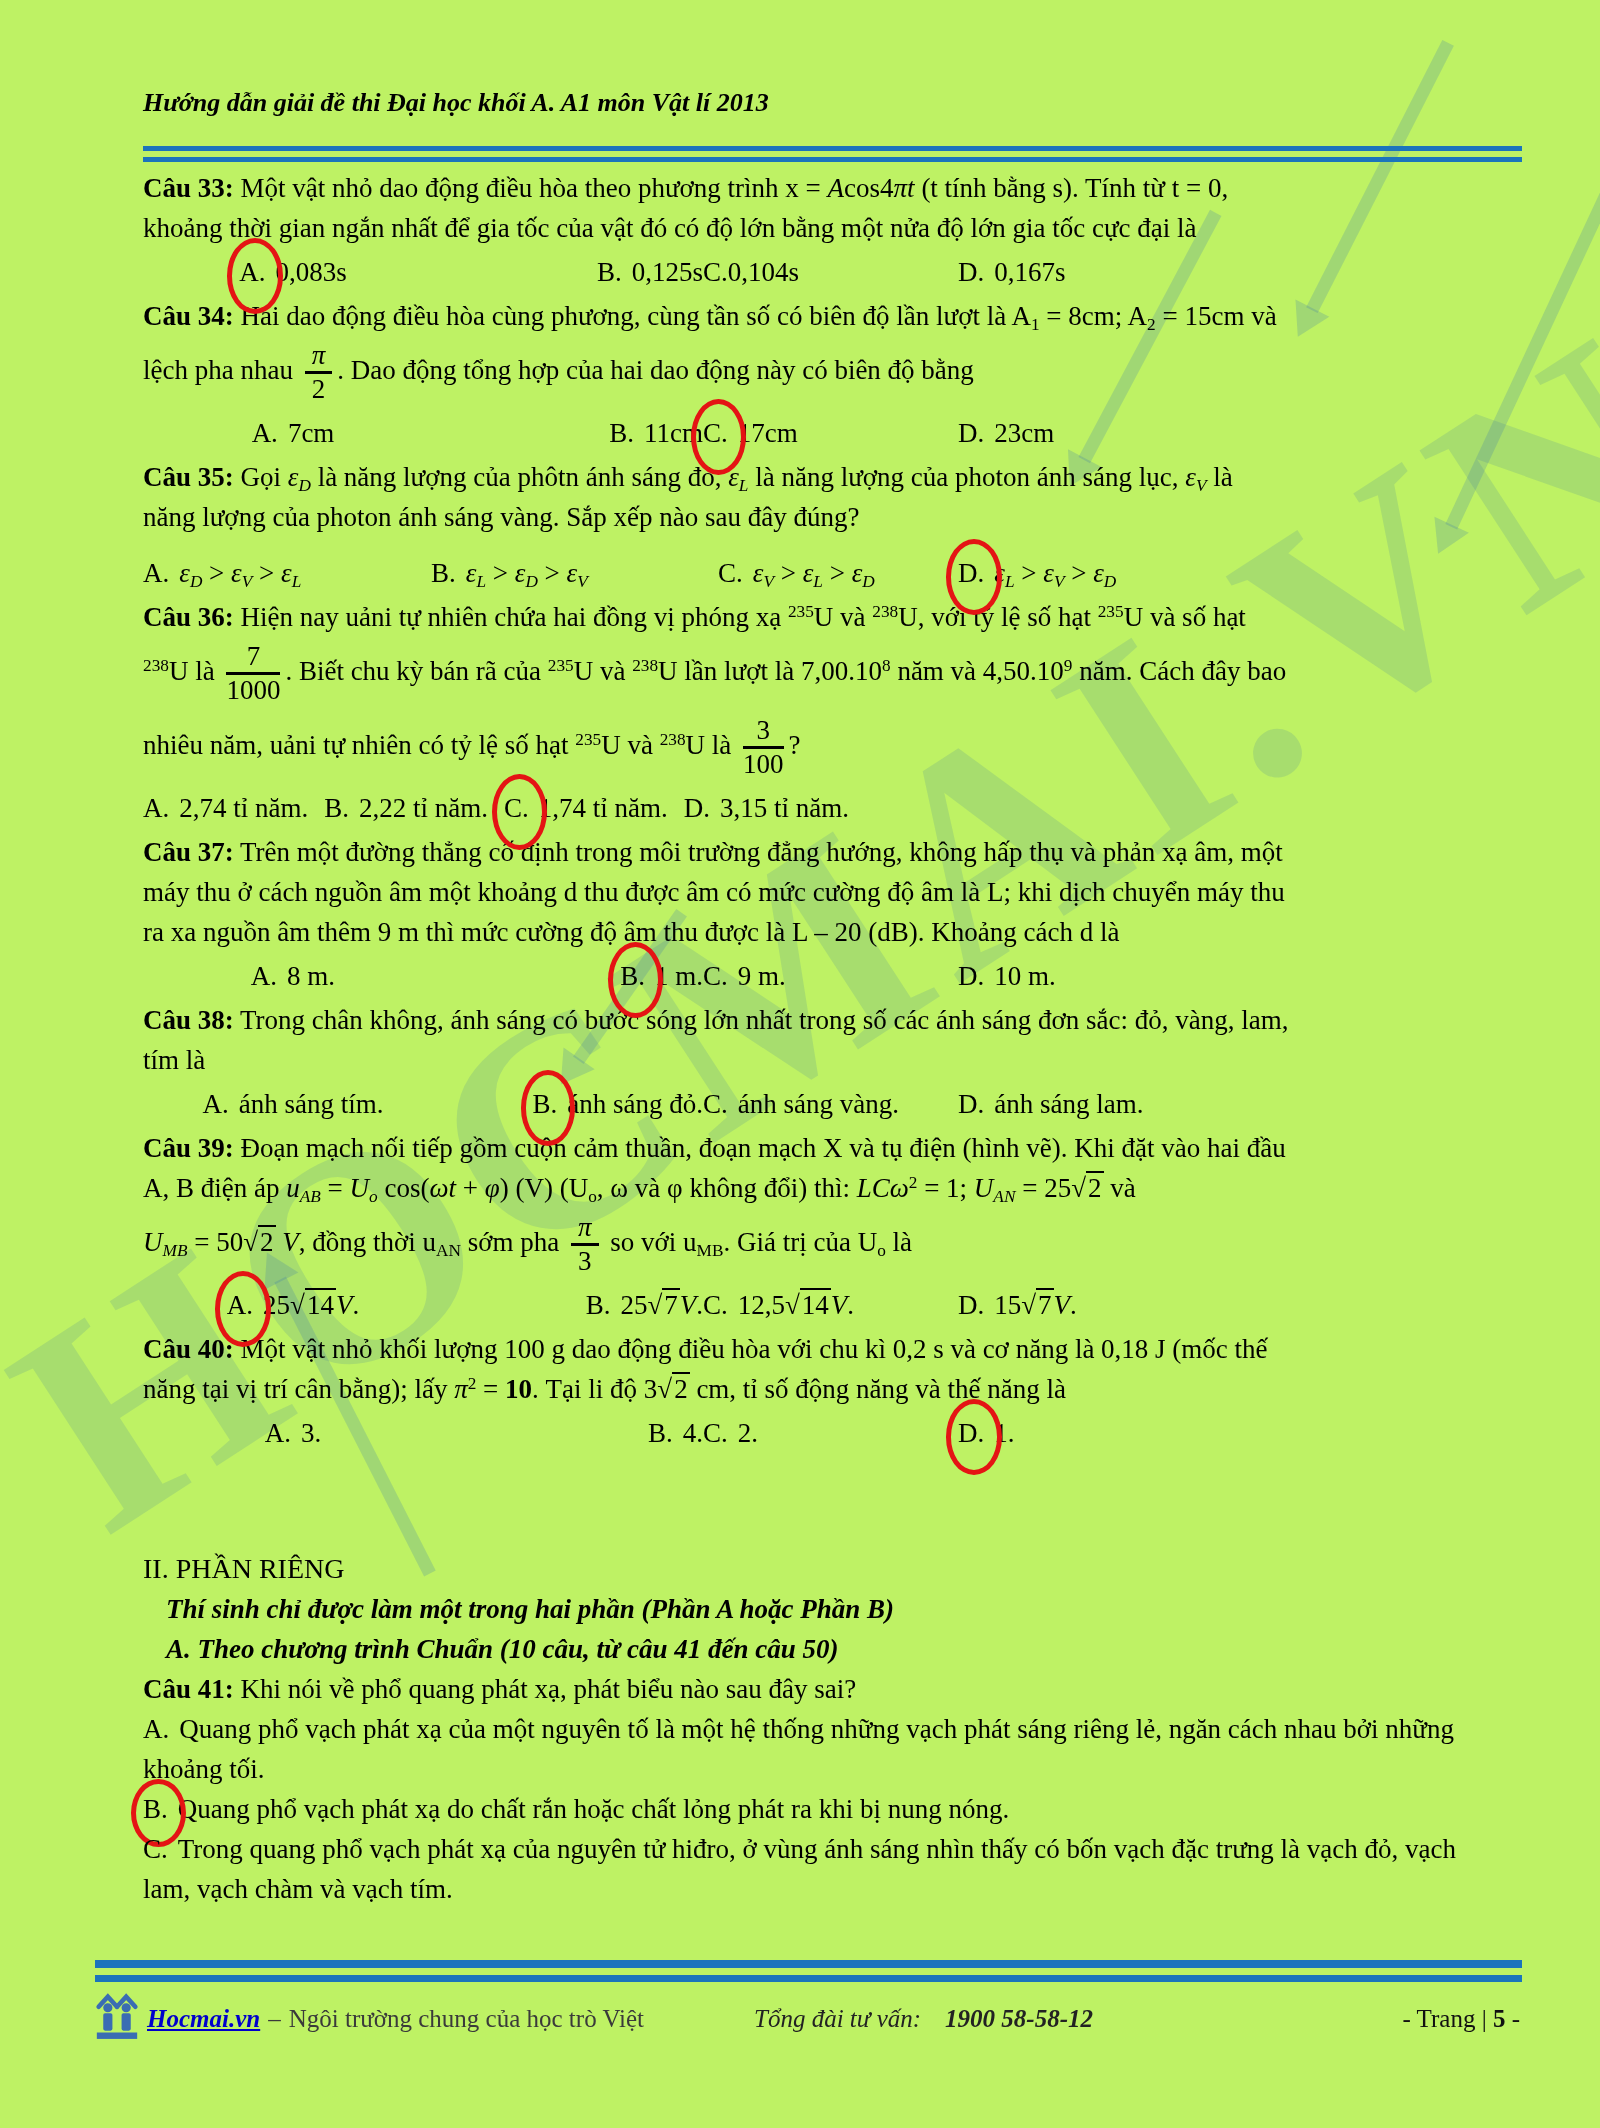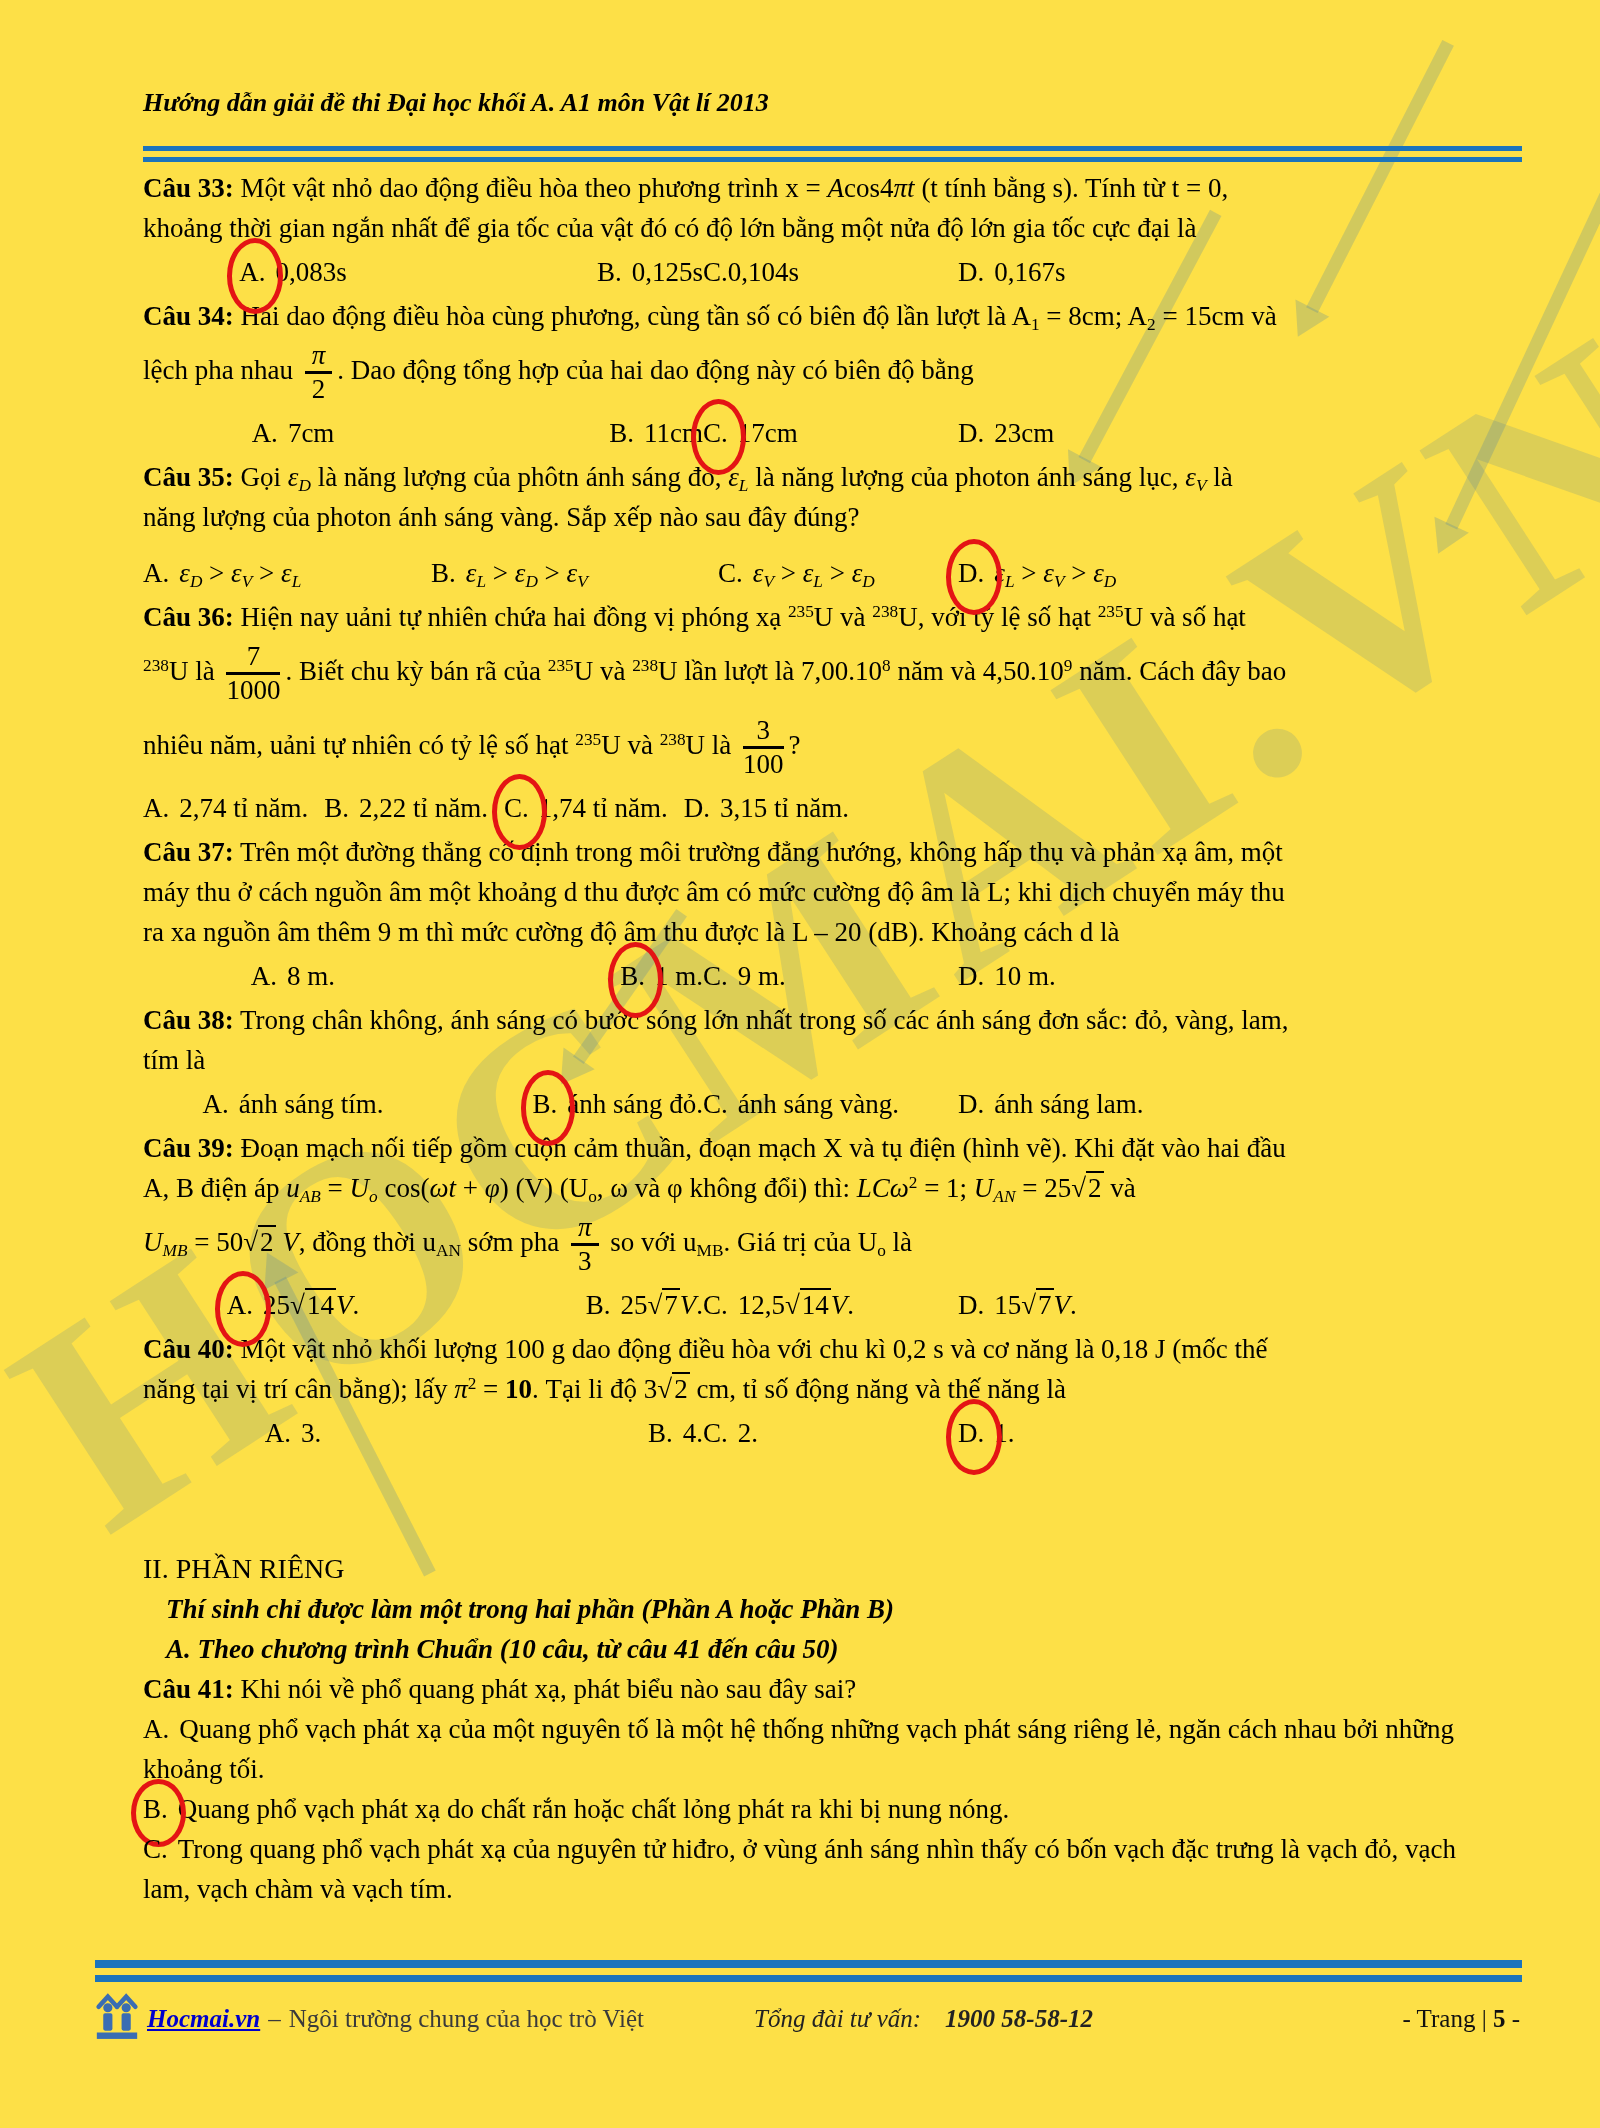--- a/index.html
+++ b/index.html
@@ -1,16 +1,16 @@
 <!DOCTYPE html>
 <html><head>
 <meta charset="utf-8">
 <style>
   html,body{margin:0;padding:0;background:#9a9a9a;}
-  .page{position:relative;width:1600px;height:2128px;margin:0 auto;background:#fde047;overflow:hidden;
+  .page{position:relative;width:1600px;height:2128px;margin:0 auto;background:#bef264;overflow:hidden;
         font-family:"Liberation Serif",serif;font-size:27px;color:#000;}
   
   .header-title{position:absolute;left:143px;top:88px;right:120px;font-size:26px;font-weight:bold;font-style:italic;z-index:2;}
   .header-rule{position:absolute;left:143px;right:78px;top:146px;height:6px;
                border-top:5px solid #1b74bc;border-bottom:5px solid #1b74bc;z-index:2;}
   
   .wm{position:absolute;left:-150px;top:600px;width:2500px;transform:rotate(-33deg);
       font-weight:bold;font-size:300px;letter-spacing:12px;color:rgba(47,111,165,0.16);
       z-index:1;pointer-events:none;white-space:nowrap;}
   .arrow{position:absolute;height:13px;background:rgba(55,117,172,0.22);z-index:1;pointer-events:none;}

